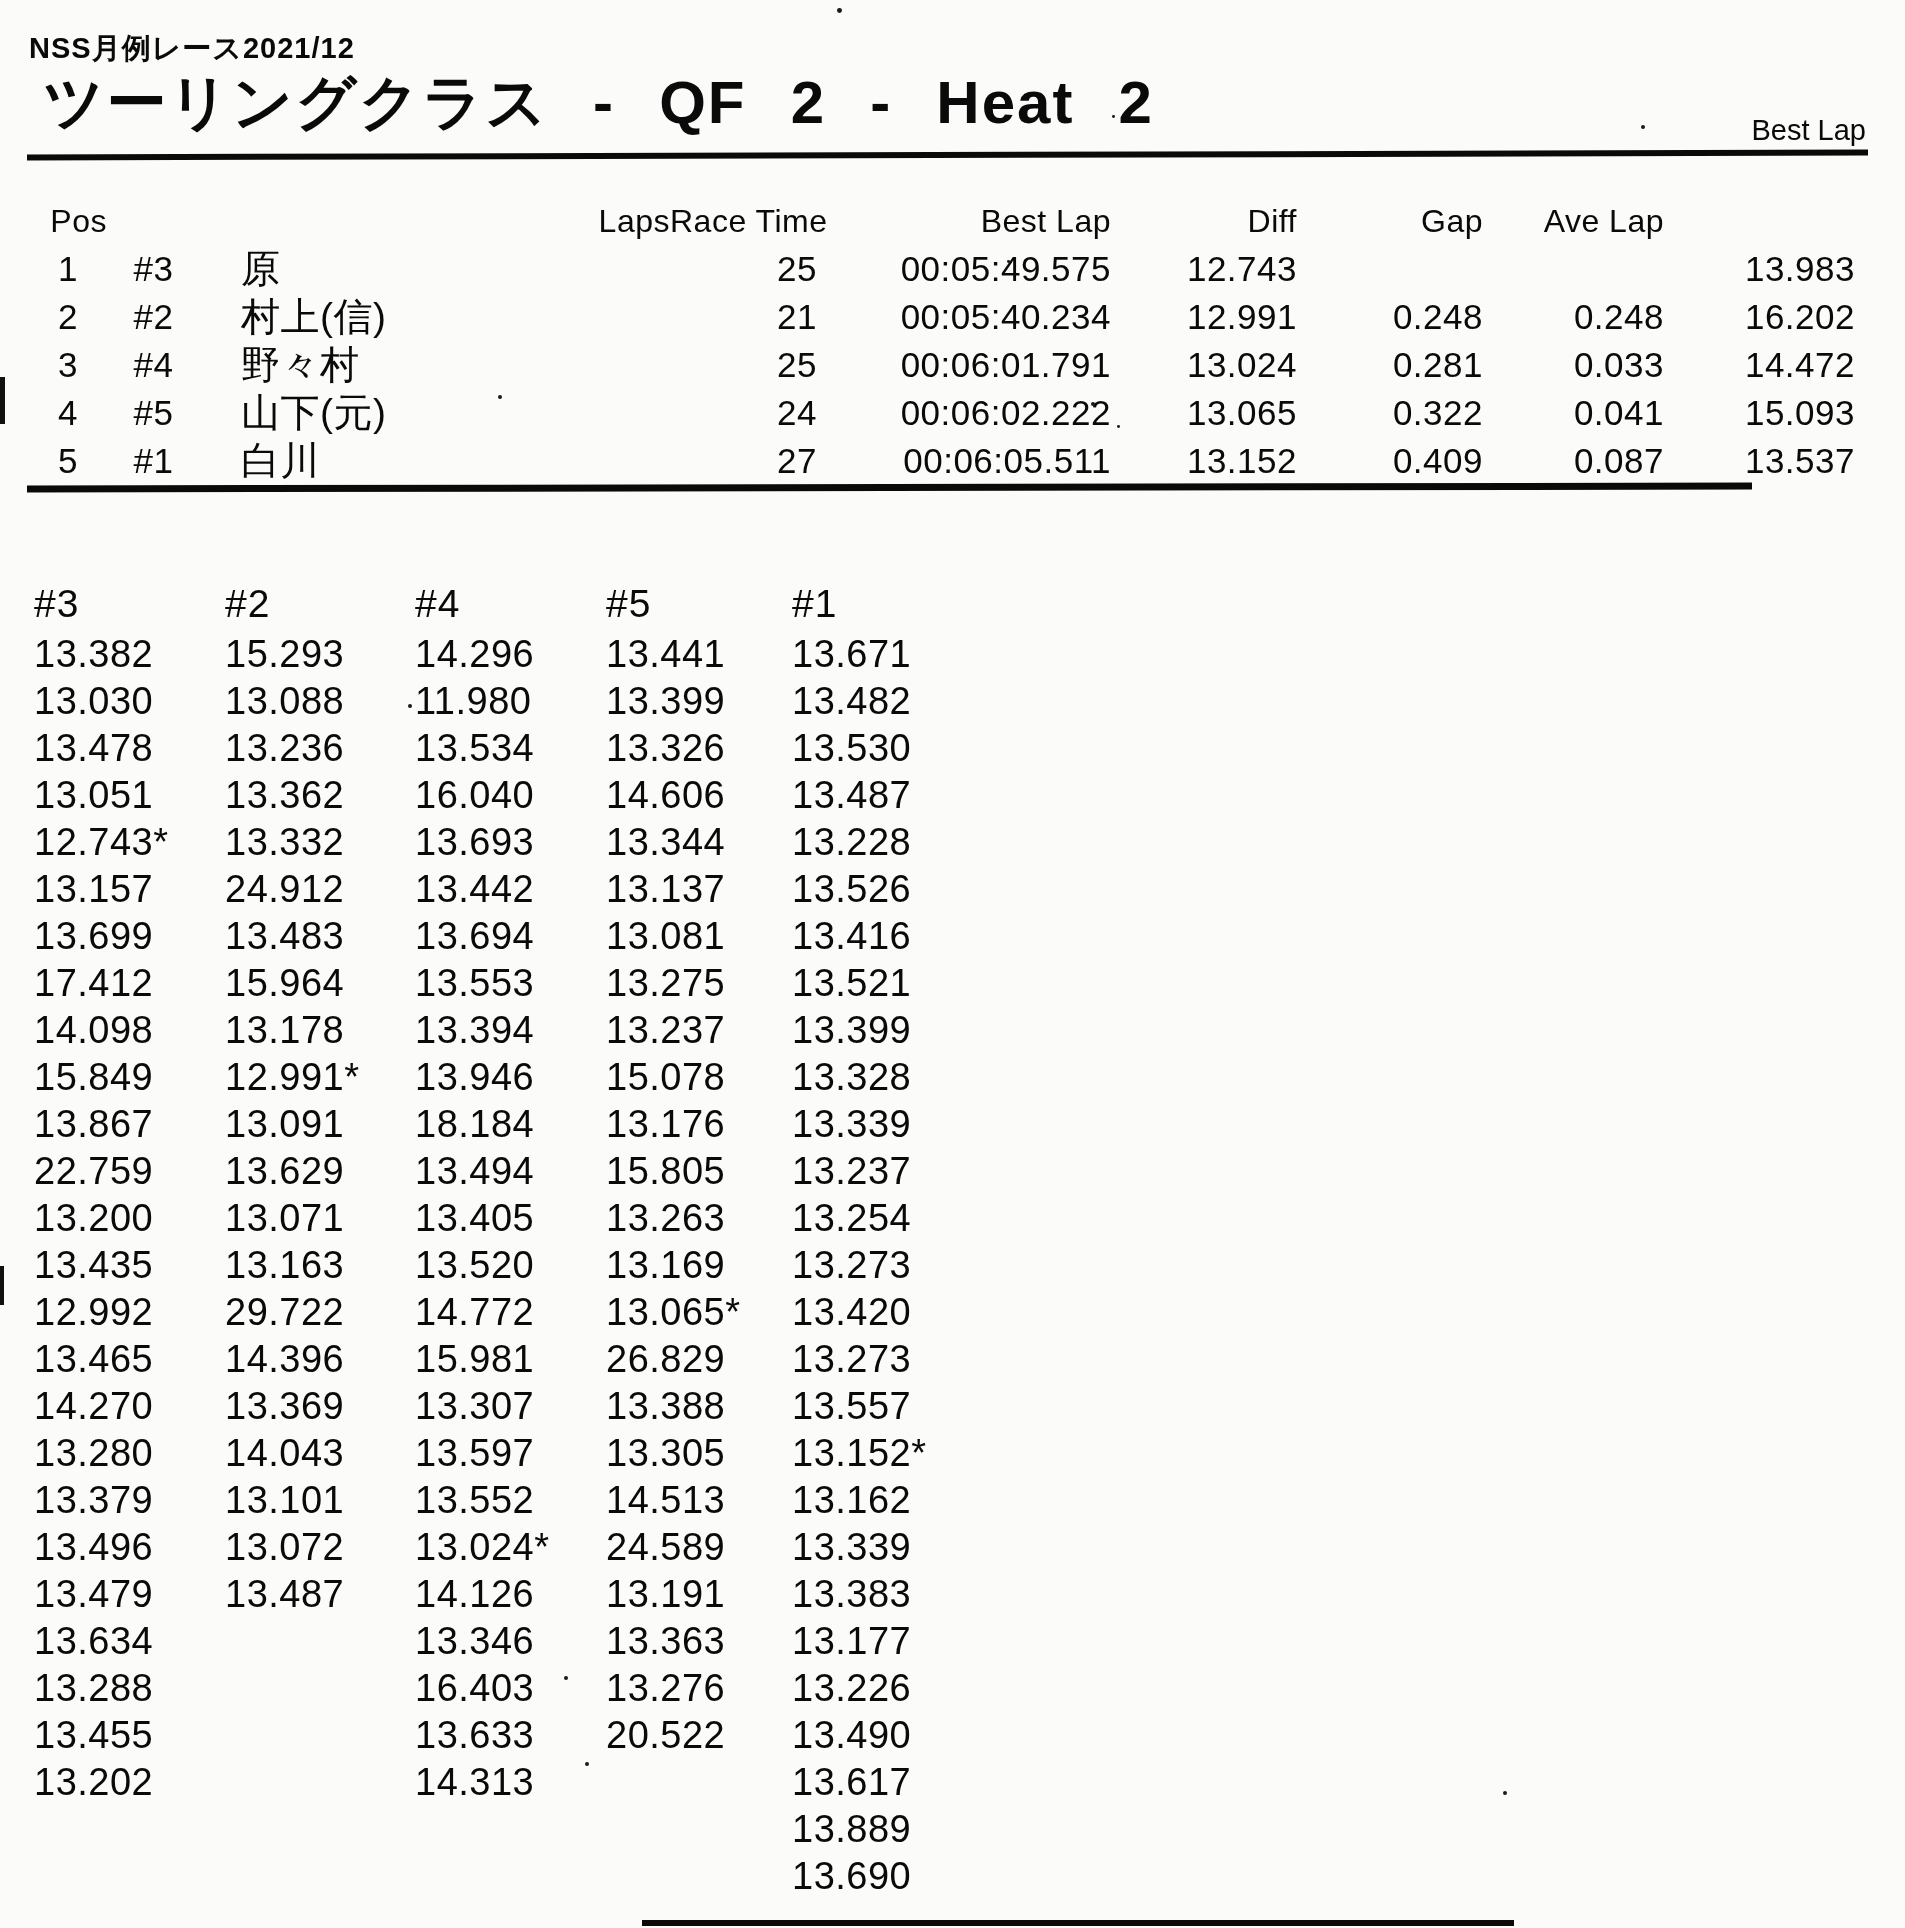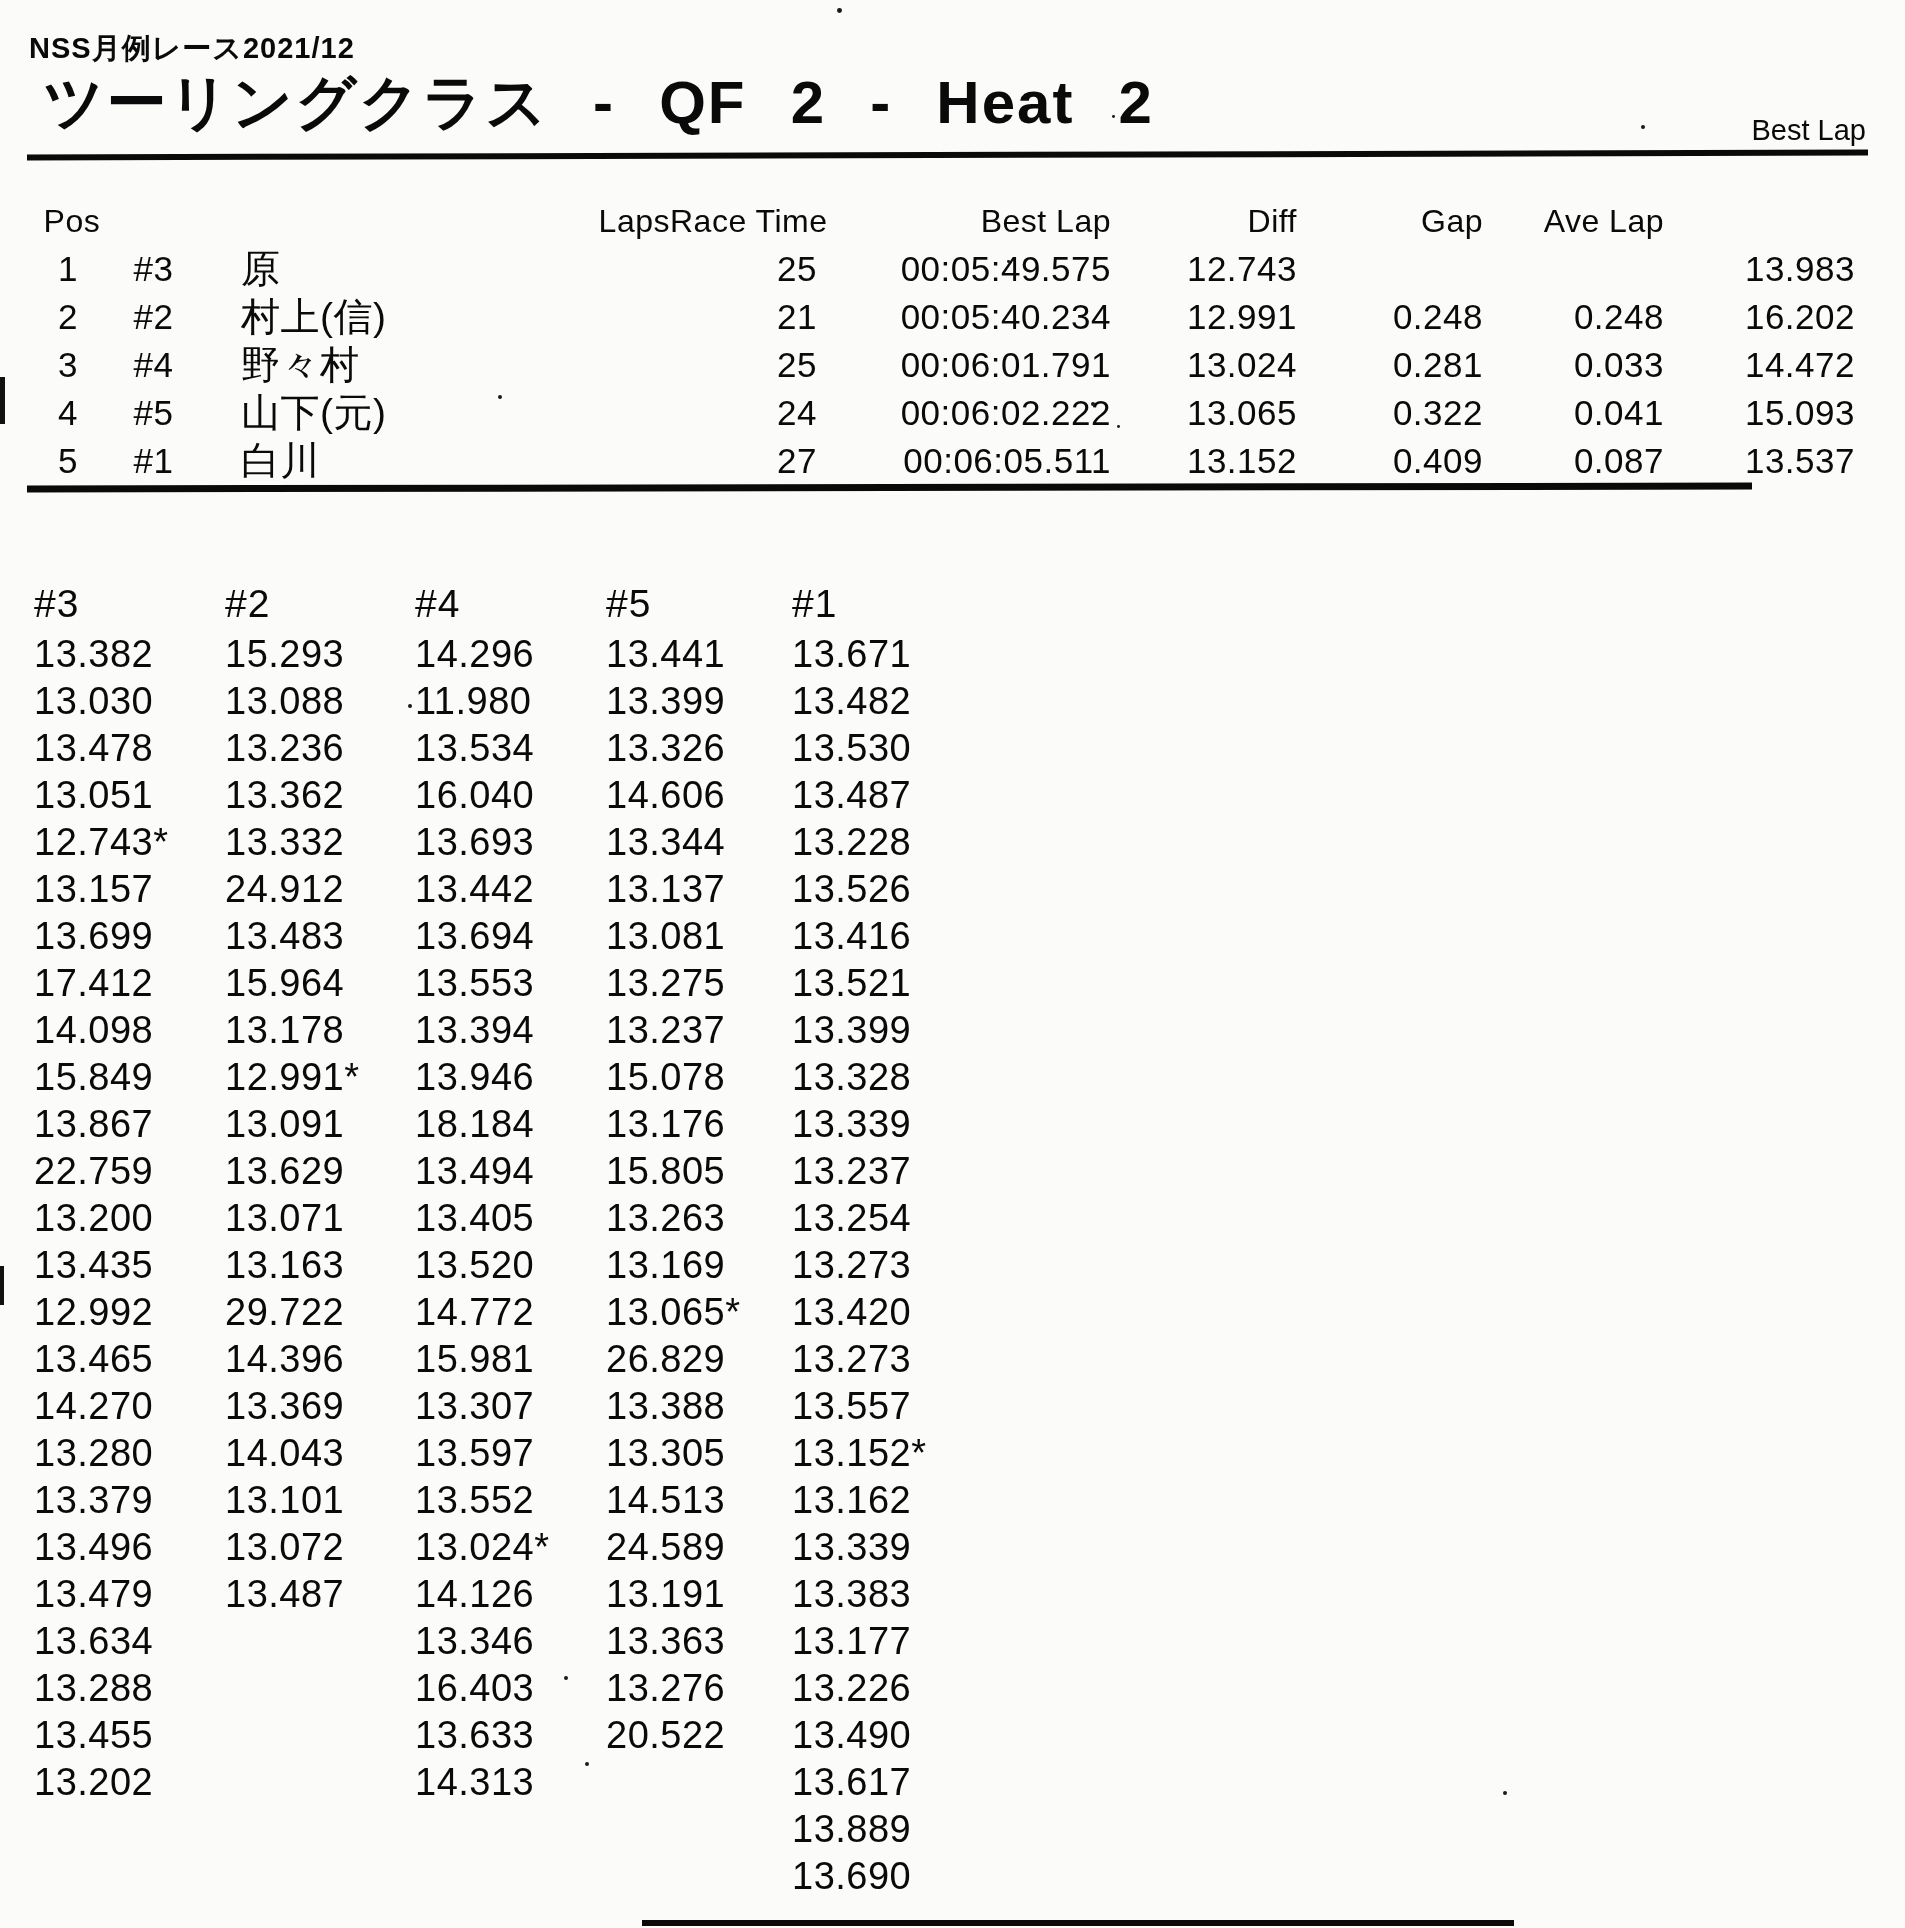--- a/index.html
+++ b/index.html
@@ -29,21 +29,21 @@
     display:grid;
     grid-template-columns:78px 93px 470px 147px 294px 186px 186px 181px 191px;
     align-items:center;
     height:48px;
     font-size:35px;
     letter-spacing:0.5px;
     white-space:nowrap;
   }
   .r-head { height:41px; font-size:32px; }
   .c-pos   { text-align:center; }
-  .h-pos   { text-align:center; padding-left:7.8px; }
+  .h-pos   { text-align:right; padding-left:7.8px; }
   .c-car   { text-align:center; }
   .c-name  { text-align:left; padding-left:41px; font-size:39px; }
   .c-right { text-align:right; }
 
   
   .lap-col { top:582px; width:181px; }
   .lap-head { font-size:39px; height:49px; letter-spacing:1px; }
   .lap { font-size:38px; height:47px; line-height:47px; letter-spacing:0.5px; white-space:nowrap; }
 
   

